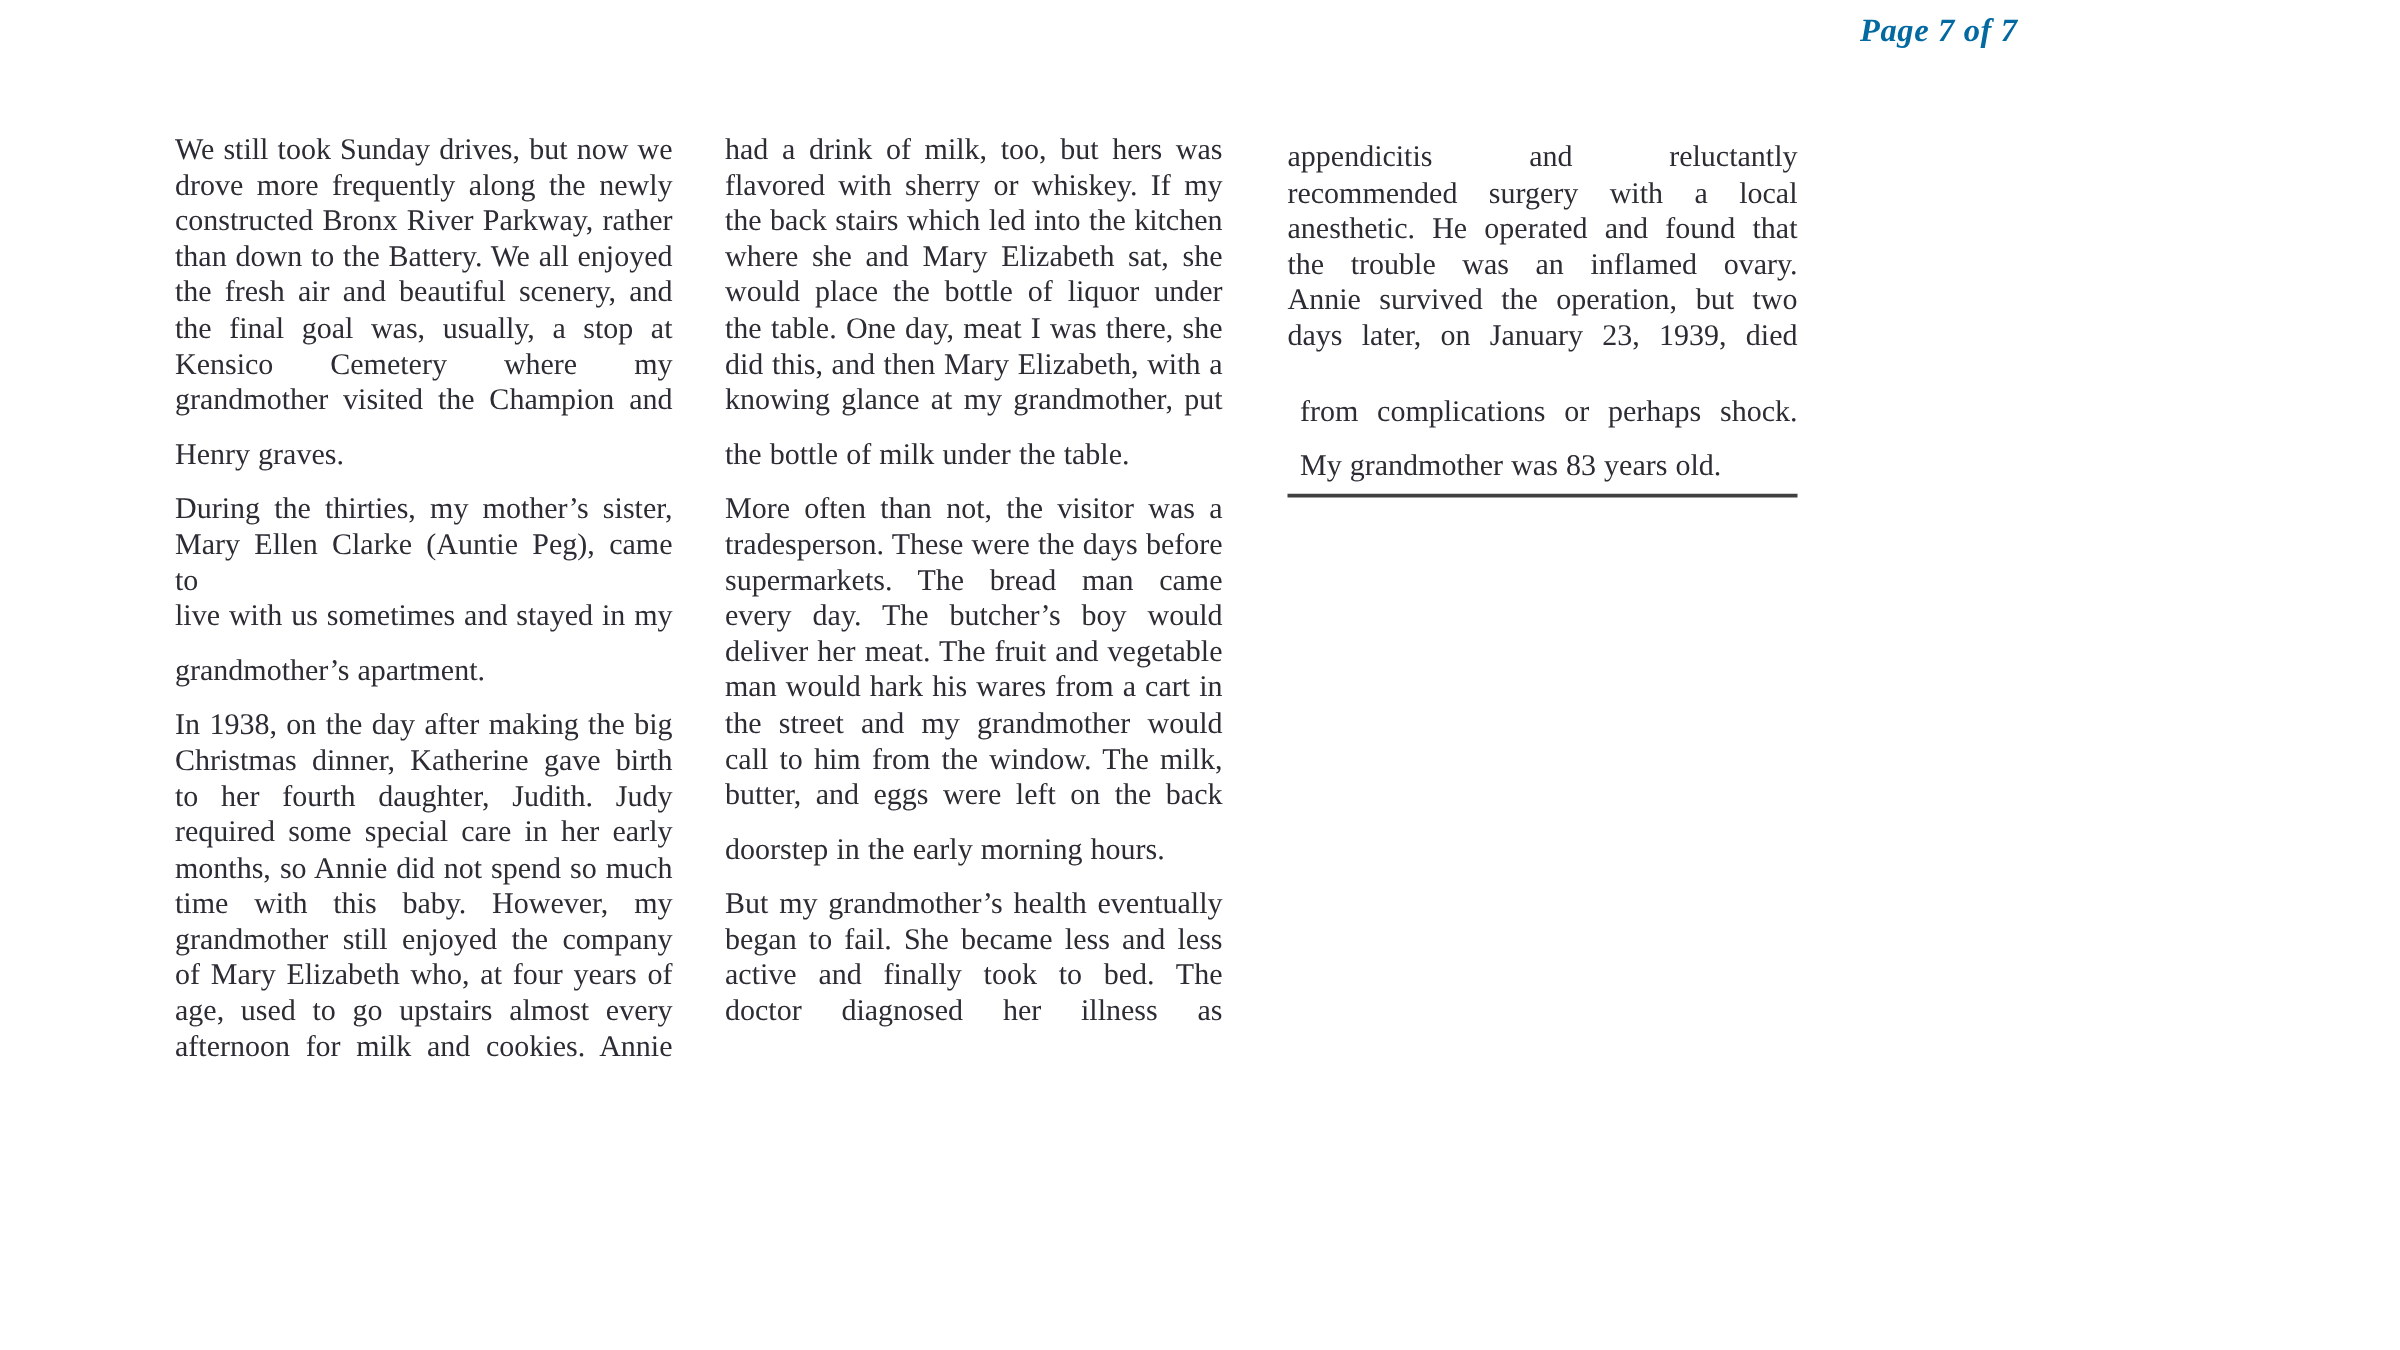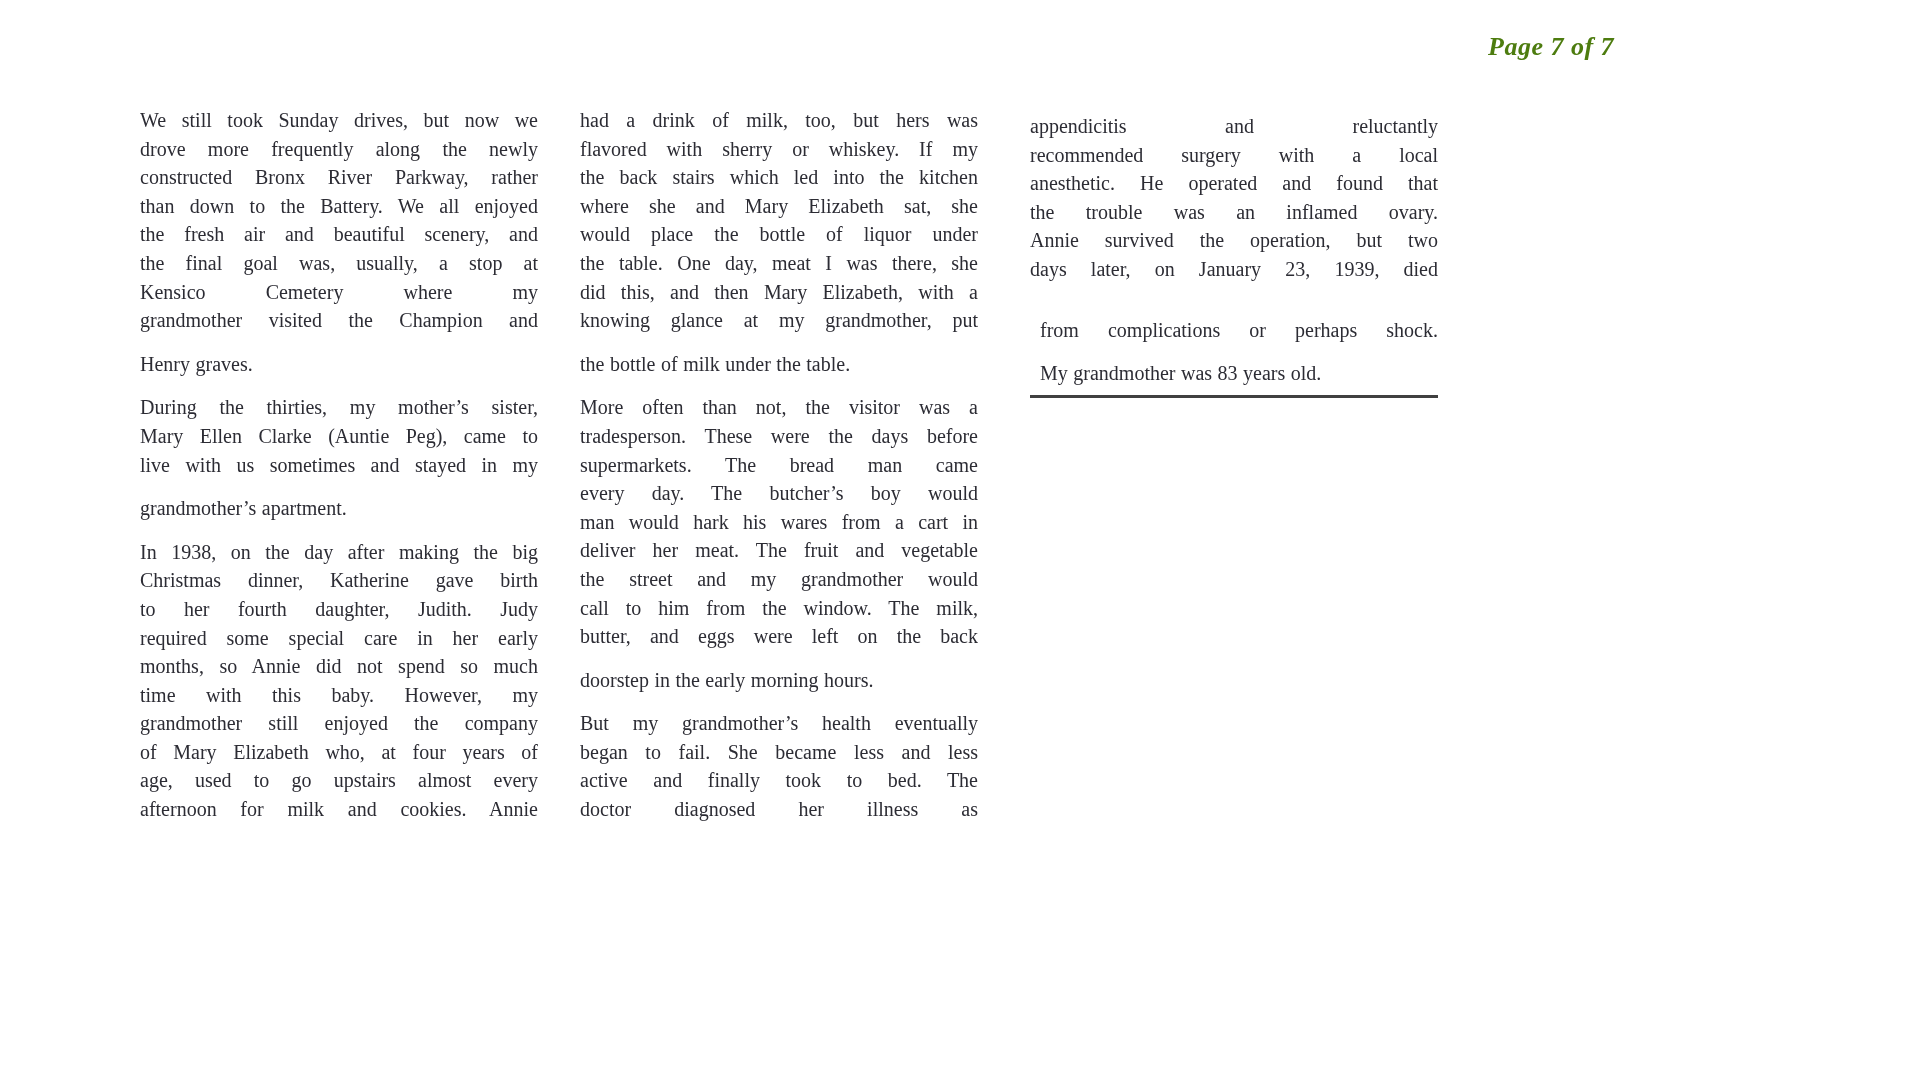--- a/index.html
+++ b/index.html
@@ -10,35 +10,35 @@
   .page {
     position: relative;
     width: 1920px;
     height: 1080px;
     background: #ffffff;
     overflow: hidden;
     font-family: "Liberation Serif", "DejaVu Serif", serif;
   }
   .page-number {
     position: absolute;
-    top: 32px;
+    top: 10px;
     left: 1488px;
     width: 160px;
     font-size: 26px;
     font-weight: bold;
     font-style: italic;
     letter-spacing: 0.5px;
-    color: #4d7c0f;
+    color: #0369a1;
     white-space: nowrap;
   }
   .column {
     position: absolute;
     top: 106px;
     color: #2c2c34;
-    font-size: 20px;
+    font-size: 24px;
   }
   .col-1 { left: 140px;  width: 398px; }
   .col-2 { left: 580px;  width: 398px; }
   .col-3 { left: 1030px; width: 408px; top: 112px; }
   .paragraph {
     margin: 0 0 15px 0;
   }
   .paragraph.gap-before {
     margin-top: 32px;
   }
@@ -107,22 +107,22 @@
           <div class="line">the table. One day, meat I was there, she</div>
           <div class="line">did this, and then Mary Elizabeth, with a</div>
           <div class="line">knowing glance at my grandmother, put</div>
           <div class="line line-left">the bottle of milk under the table.</div>
         </div>
         <div class="paragraph">
           <div class="line">More often than not, the visitor was a</div>
           <div class="line">tradesperson. These were the days before</div>
           <div class="line">supermarkets. The bread man came</div>
           <div class="line">every day. The butcher’s boy would</div>
+          <div class="line">deliver her meat. The fruit and vegetable</div>
           <div class="line">man would hark his wares from a cart in</div>
-          <div class="line">deliver her meat. The fruit and vegetable</div>
           <div class="line">the street and my grandmother would</div>
           <div class="line">call to him from the window. The milk,</div>
           <div class="line">butter, and eggs were left on the back</div>
           <div class="line line-left">doorstep in the early morning hours.</div>
         </div>
         <div class="paragraph">
           <div class="line">But my grandmother’s health eventually</div>
           <div class="line">began to fail. She became less and less</div>
           <div class="line">active and finally took to bed. The</div>
           <div class="line">doctor diagnosed her illness as</div>

